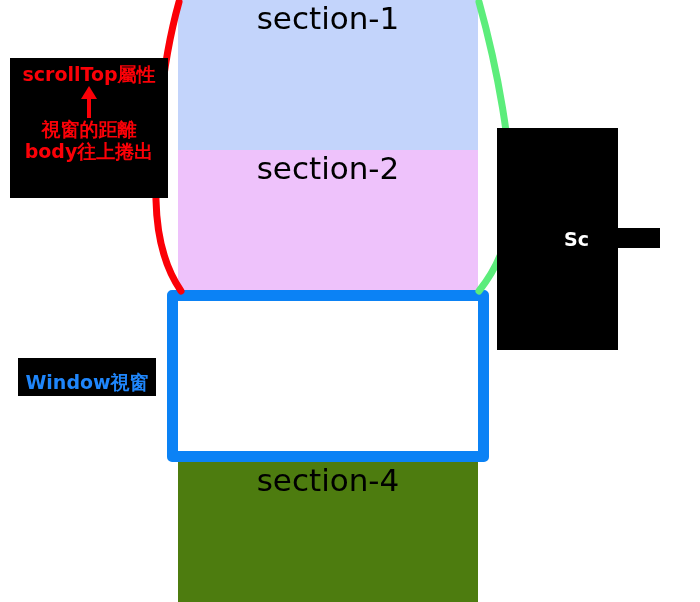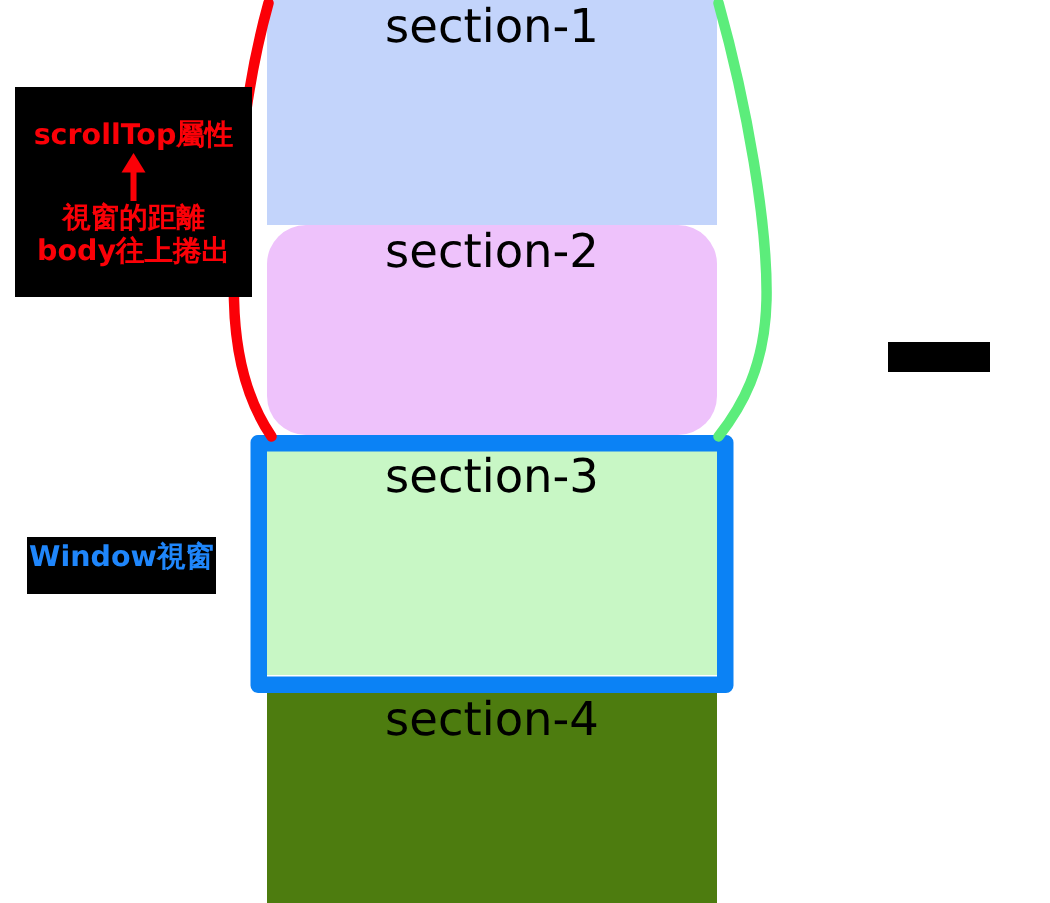--- a/index.html
+++ b/index.html
@@ -28,21 +28,21 @@
     display: flex;
     align-items: flex-start;
     justify-content: center;
     color: #000000;
     font-size: 31px;
     font-weight: 400;
     letter-spacing: 0px;
     box-sizing: border-box;
   }
   #section-1 { top: 0px;   height: 150px; background: #c3d4fb; }
-  #section-2 { top: 150px; height: 140px; background: #eec2fb; border-radius: 26px; }
+  #section-2 { top: 150px; height: 140px; background: #eec2fb; }
   #section-3 {
     top: 300px; height: 150px; background: #c8f7c5;
     left: 178px; width: 300px;
   }
   #section-4 { top: 462px; height: 140px; background: #4d7c0f; }
 
   
   #viewport-frame {
     position: absolute;
     left: 167px;
@@ -59,45 +59,45 @@
   .note-box {
     position: absolute;
     background: #000000;
     box-sizing: border-box;
   }
   #scrolltop-note {
     left: 10px;
     top: 58px;
     width: 158px;
     height: 140px;
-    padding-top: 22px;
+    padding-top: 6px;
   }
   #scrolltop-note .line {
     color: #fb0007;
     font-weight: bold;
     text-align: center;
     line-height: 1.12;
     white-space: nowrap;
   }
   #scrolltop-note .big   { font-size: 19px; }
   #scrolltop-note .small { font-size: 19px; }
   #up-arrow {
     position: relative;
     width: 100%;
     height: 34px;
   }
   #up-arrow svg { display: block; margin: 0 auto; }
 
   #window-note {
     left: 18px;
     top: 358px;
-    width: 126px;
+    width: 138px;
     height: 38px;
     display: flex;
-    align-items: flex-start;
+    align-items: flex-end;
     justify-content: center;
   }
   #window-note .label {
     color: #1f86fb;
     font-size: 19px;
     font-weight: bold;
     white-space: nowrap;
   }
 
   #right-note {
@@ -140,23 +140,20 @@
 <div id="stage">
 
   <div class="section" id="section-1">
     <span>section-1</span>
   </div>
 
   <div class="section" id="section-2">
     <span>section-2</span>
   </div>
 
-  <div class="section" id="section-3">
-    <span>section-3</span>
-  </div>
 
   <div class="section" id="section-4">
     <span>section-4</span>
   </div>
 
   <div id="viewport-frame"></div>
 
   <svg id="braces" viewBox="0 0 700 602">
     <path d="M 179 2 C 160 70, 155 150, 156 200 C 157 245, 168 272, 181 291" fill="none" stroke="#fb0007" stroke-width="7" stroke-linecap="round"></path>
     <path d="M 479 2 C 498 70, 512 150, 511 200 C 510 245, 494 272, 479 291" fill="none" stroke="#5ced7b" stroke-width="7" stroke-linecap="round"></path>
@@ -173,15 +170,18 @@
     </div>
 
     <div class="line small">視窗的距離</div>
     <div class="line small">body往上捲出</div>
   </div>
 
   <div class="note-box" id="window-note">
     <span class="label">Window視窗</span>
   </div>
 
+  <div class="note-box" id="right-note">
+    <span class="clipped-label">Sc</span>
+  </div>
   <div id="right-occluder"></div>
 
 </div>
 
 </body></html>

